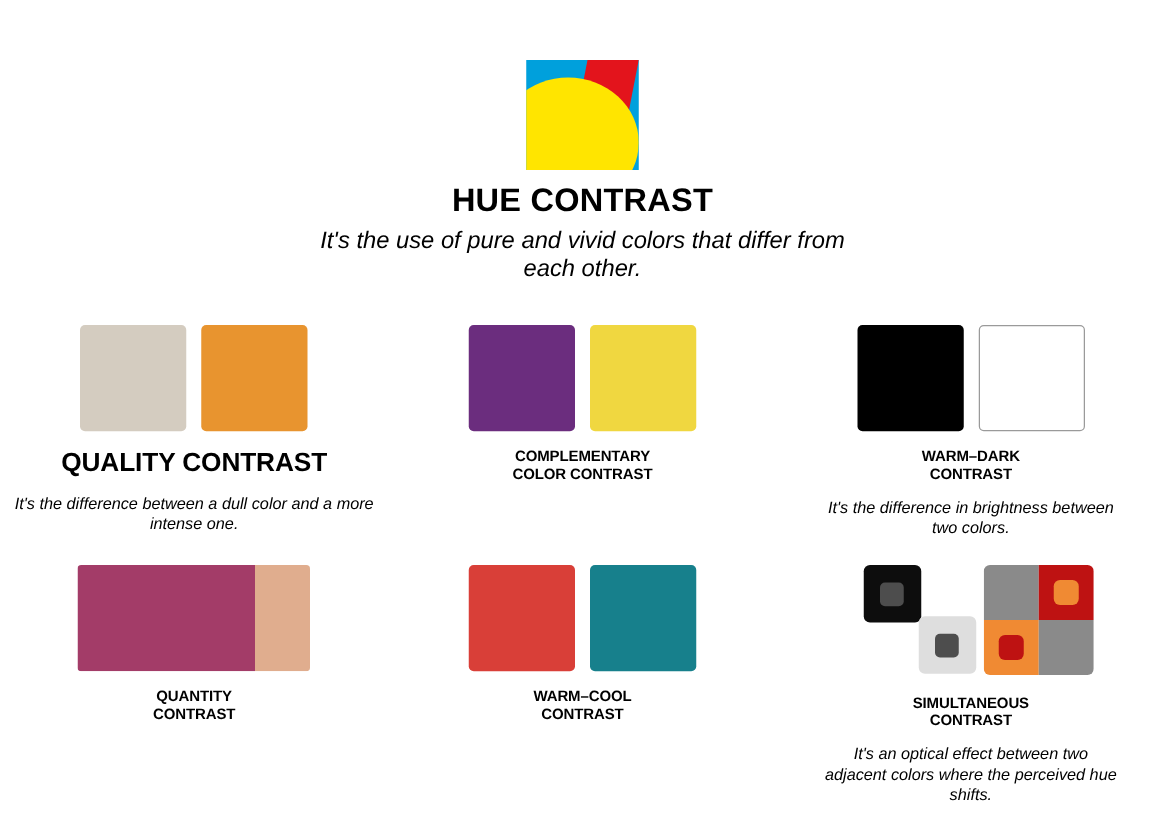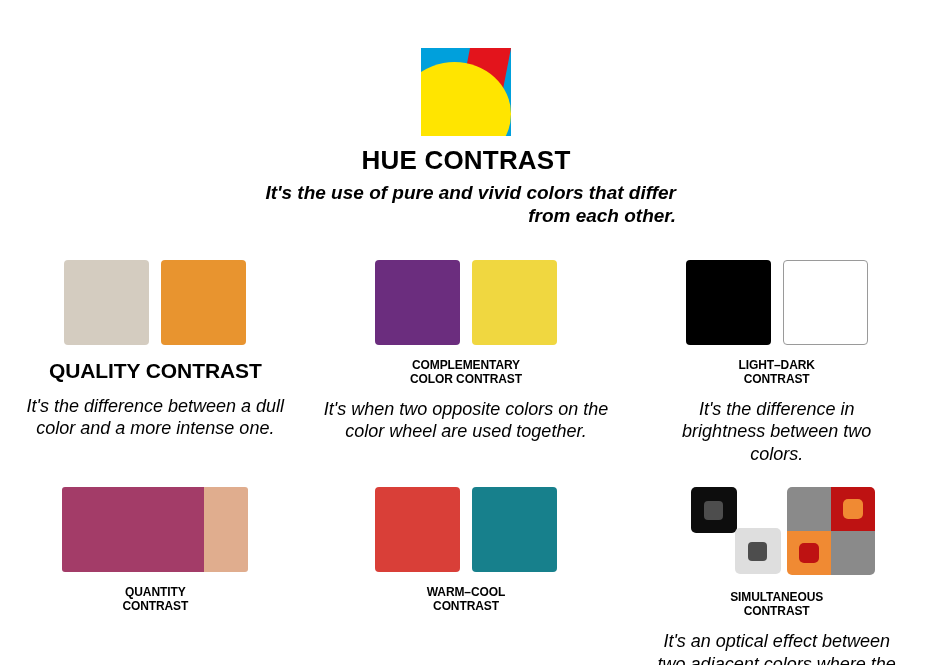--- a/index.html
+++ b/index.html
@@ -54,25 +54,24 @@
     font-size: 26px;
     font-weight: bold;
     letter-spacing: 0.2px;
     margin-top: 10px;
     text-align: center;
     line-height: 1.1;
   }
   .main-desc {
     font-size: 19px;
     font-style: italic;
-    text-align: right;
+    text-align: center;
     line-height: 1.25;
     margin-top: 6px;
     max-width: 420px;
-    font-weight: bold;
   }
 
   
   .row {
     display: flex;
     width: 932px;
   }
   .row-one {
     margin-top: 32px;
   }
@@ -107,21 +106,21 @@
     text-align: center;
     line-height: 1.12;
     letter-spacing: -0.1px;
     margin-top: 14px;
     white-space: pre-line;
   }
   .cell-title.wide {
     font-size: 21px;
   }
   .cell-desc {
-    font-size: 18px;
+    font-size: 13px;
     font-style: italic;
     text-align: center;
     line-height: 1.25;
     margin-top: 12px;
     max-width: 290px;
   }
   .cell-desc.narrow {
     max-width: 240px;
   }
 
@@ -204,29 +203,28 @@
     <div class="cell-desc">It's the difference between a dull color and a more intense one.</div>
   </div>
 
   <div class="cell">
     <div class="swatch-pair">
       <div class="sw" style="background:#6B2D7E"></div>
       <div class="sw" style="background:#F0D740"></div>
     </div>
     <div class="cell-title">COMPLEMENTARY
 COLOR CONTRAST</div>
-    <div class="cell-desc">It's when two opposite colors on the color wheel are used together.</div>
   </div>
 
   <div class="cell">
     <div class="swatch-pair">
       <div class="sw" style="background:#000000"></div>
       <div class="sw sw-outline" style="background:#FFFFFF"></div>
     </div>
-    <div class="cell-title">LIGHT–DARK
+    <div class="cell-title">WARM–DARK
 CONTRAST</div>
     <div class="cell-desc narrow">It's the difference in brightness between two colors.</div>
   </div>
 
 </div>
 
 <div class="row row-two">
 
   <div class="cell">
     <div class="quantity-bar">

